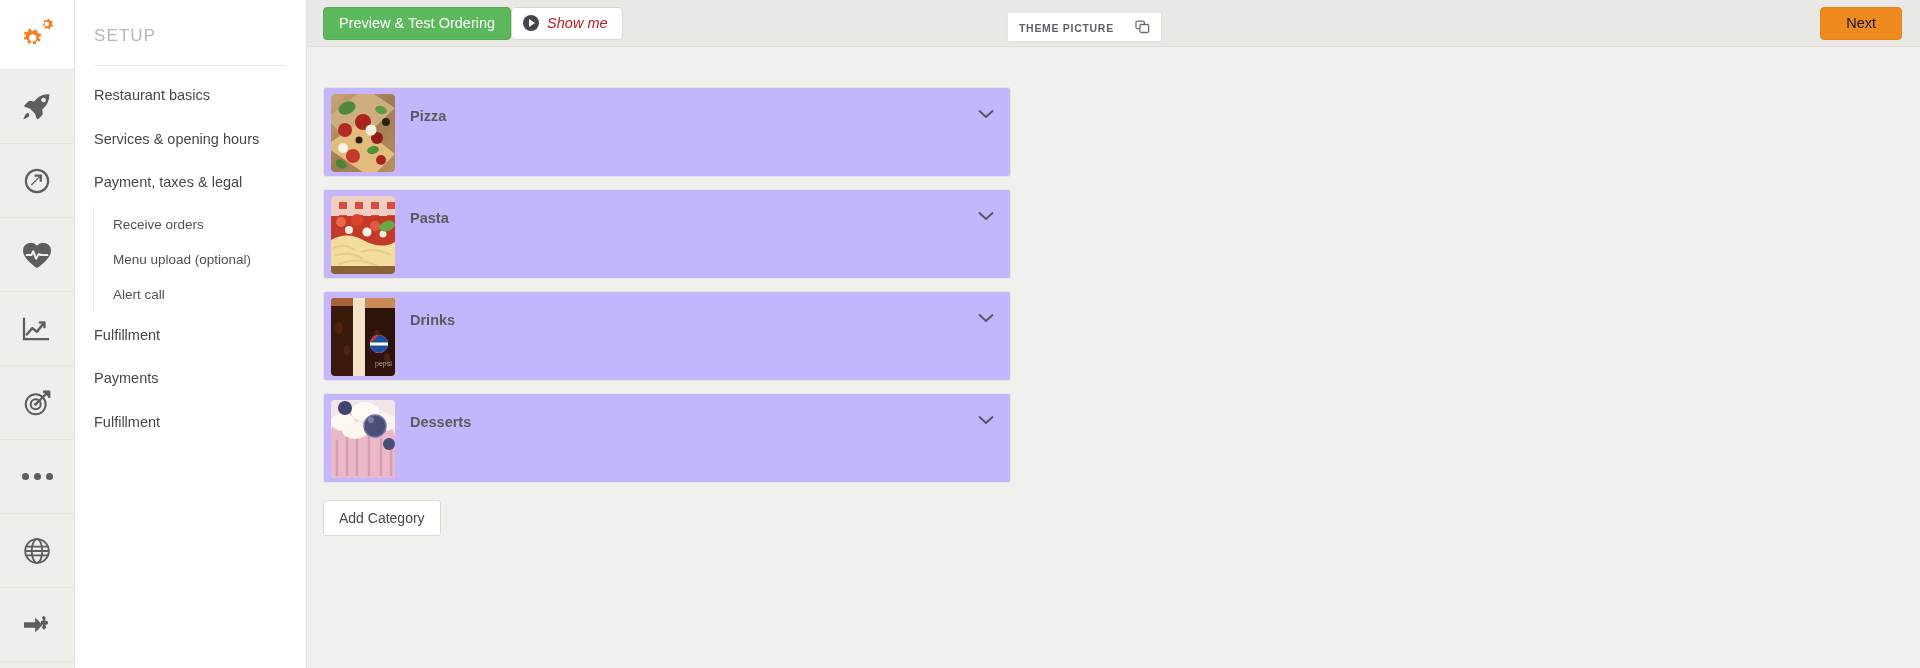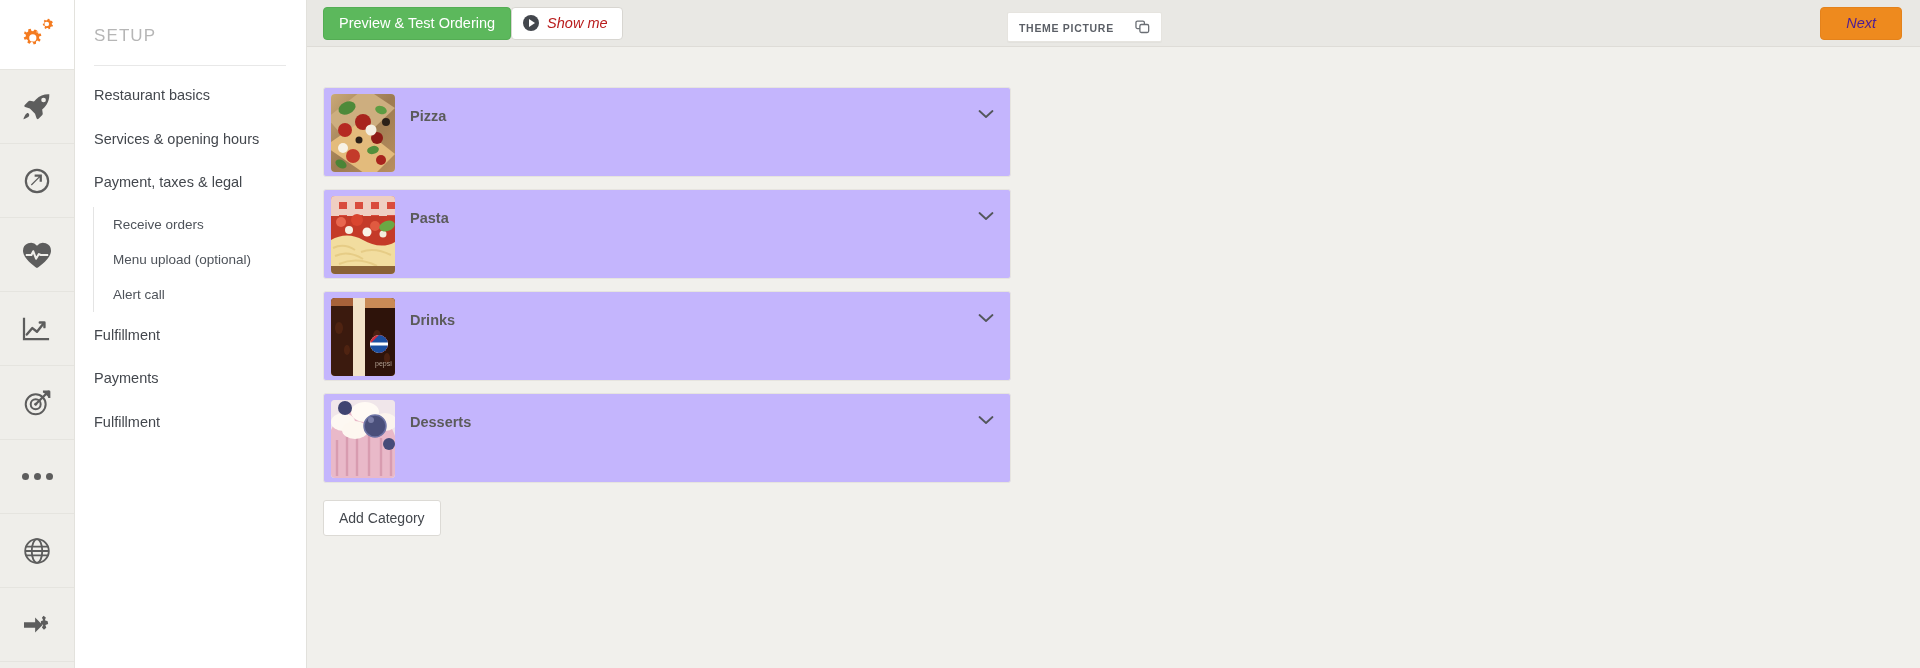--- a/index.html
+++ b/index.html
@@ -152,25 +152,24 @@
     background: #ffffff;
     color: #b91c1c;
     padding: 0 14px 0 11px;
     border: 1px solid #d8d6d1;
     margin-left: 0;
     gap: 8px;
     font-style: italic;
   }
   .btn-next {
     background: #ee8a1e;
-    color: #4c1d95;
+    color: #0f172a;
     padding: 0 25px;
     border-color: #e4821b;
     margin-left: auto;
-    font-style: italic;
   }
   .play-icon {
     width: 16px; height: 16px;
     border-radius: 50%;
     background: #43474d;
     position: relative;
     display: inline-block;
   }
   .play-icon::after {
     content: "";

